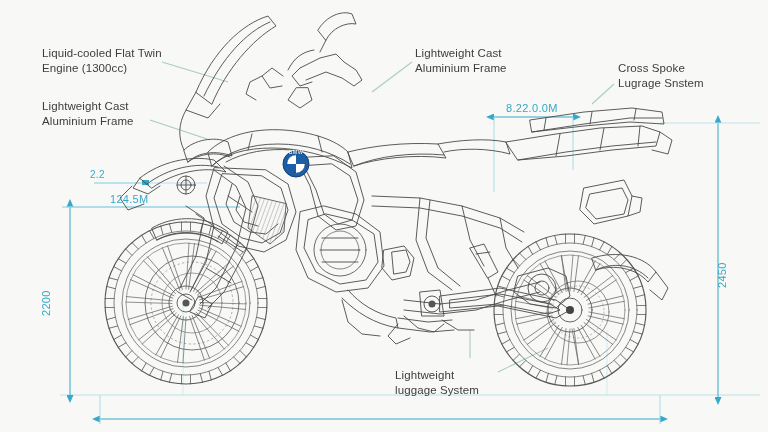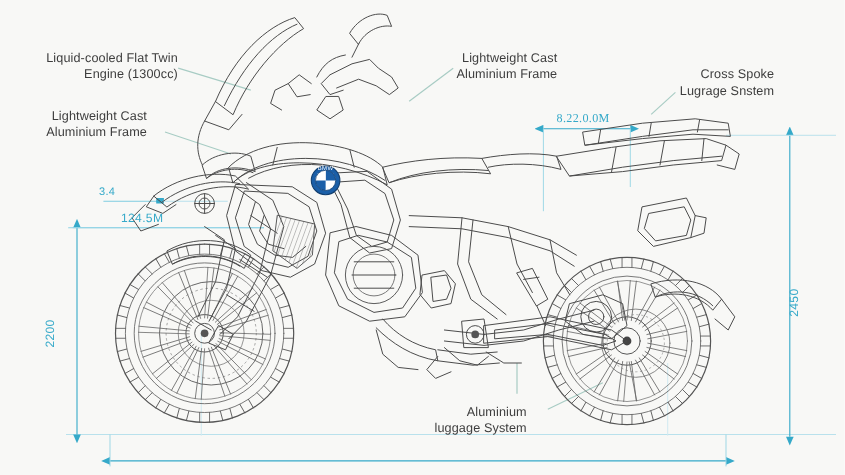--- a/index.html
+++ b/index.html
@@ -7,21 +7,20 @@
     padding: 0;
     background: #ffffff;
   }
   #stage {
     position: relative;
     width: 768px;
     height: 432px;
     background: #f8f8f6;
     overflow: hidden;
     font-family: "Liberation Sans", sans-serif;
-    text-align: right;
   }
   #artboard {
     position: absolute;
     inset: 0;
   }
   #artboard svg {
     display: block;
     width: 768px;
     height: 432px;
   }
@@ -649,26 +648,26 @@
 
   <div class="callout" style="left:42px; top:99px;">Lightweight Cast
 Aluminium Frame</div>
 
   <div class="callout" style="left:415px; top:46px;">Lightweight Cast
 Aluminium Frame</div>
 
   <div class="callout" style="left:618px; top:61px;">Cross Spoke
 Lugrage Snstem</div>
 
-  <div class="callout" style="left:395px; top:368px;">Aluminium
+  <div class="callout" style="left:395px; top:368px;">Lightweight
 luggage System</div>
 
-  <div class="dim-label" style="left:506px; top:102px;font-family:Liberation Serif, serif;">8.22.0.0M</div>
-
-  <div class="dim-label small" style="left:90px; top:169px;">3.4</div>
+  <div class="dim-label" style="left:506px; top:102px;">8.22.0.0M</div>
+
+  <div class="dim-label small" style="left:90px; top:169px;">2.2</div>
 
   <div class="dim-label" style="left:110px; top:193px;">124.5M</div>
 
   <div class="dim-label vertical" style="left:40px; top:316px;">2200</div>
 
   <div class="dim-label vertical" style="left:716px; top:288px;">2450</div>
 
   <div class="dim-label" style="left:357px; top:400px;margin-top:40px;">63.20</div>
 
 </div>

